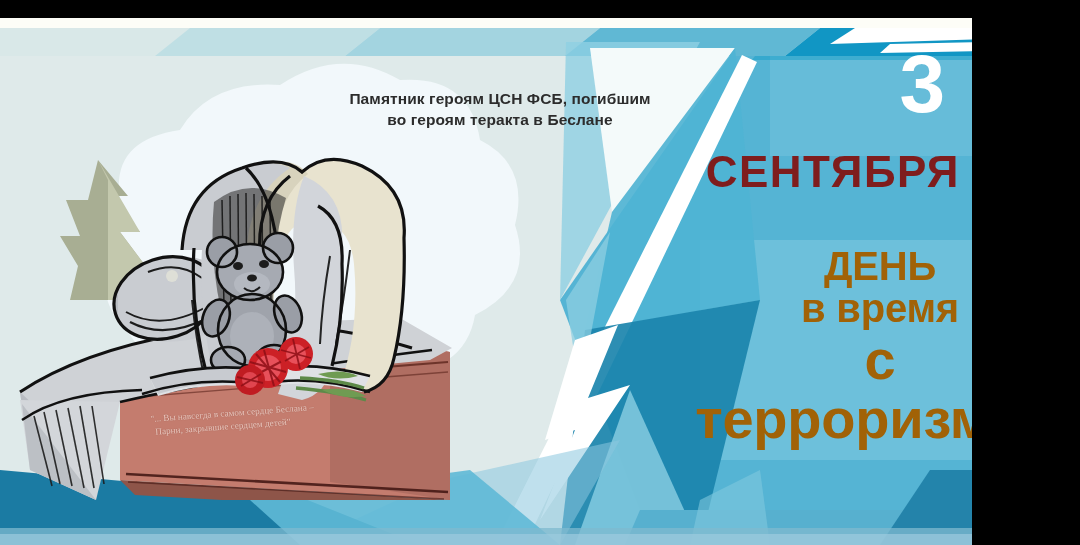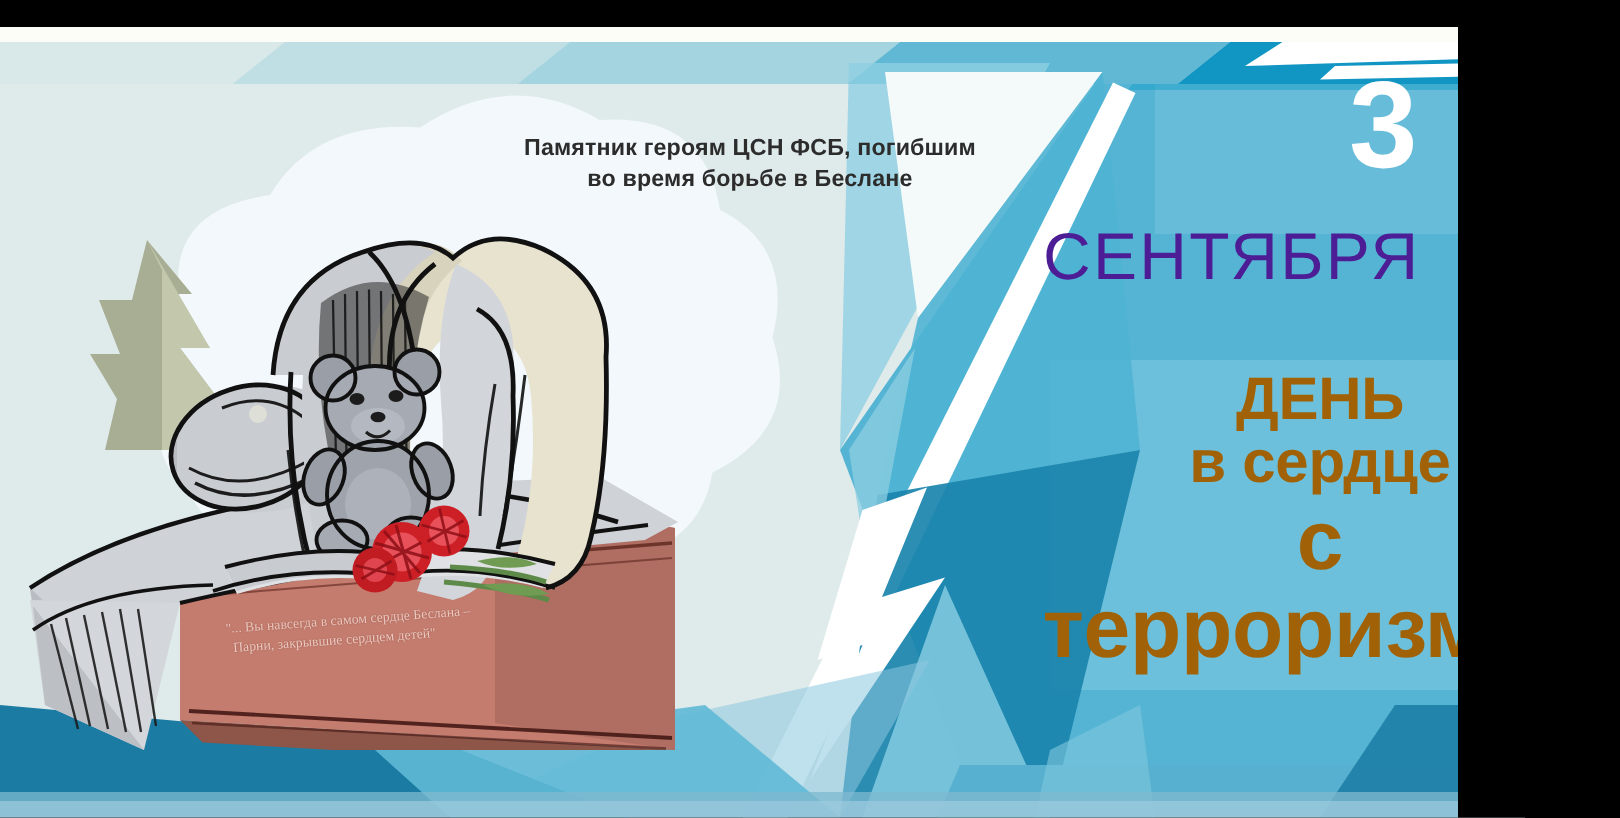--- a/index.html
+++ b/index.html
@@ -27,24 +27,24 @@
 
   
   #day{
     right:28px;top:46px;
     font-size:82px;line-height:.92;
     font-weight:700;
     color:#ffffff;
     letter-spacing:-1px;
   }
   #month{
-    right:25px;top:150px;
+    right:12px;top:150px;
     font-size:44px;line-height:1;
-    font-weight:400;
-    color:#4c1d95;
+    font-weight:700;
+    color:#7f1d1d;
     letter-spacing:1.5px;
   }
   
   #headline{
     left:690px;top:245px;width:380px;
     text-align:center;
     color:#a16207;
     font-weight:700;
     letter-spacing:-.2px;
   }
@@ -320,29 +320,29 @@
           </g>
         </g>
 
       </g>
 
     </g>
   </svg>
 
   <div class="txt" id="caption">
     <span class="l">Памятник героям ЦСН ФСБ, погибшим</span>
-    <span class="l">во время борьбе в Беслане</span>
+    <span class="l">во героям теракта в Беслане</span>
   </div>
 
   <div class="txt" id="day">3</div>
   <div class="txt" id="month">СЕНТЯБРЯ</div>
 
   <div class="txt" id="headline">
     <span class="h1">ДЕНЬ</span>
-    <span class="h3">в сердце</span>
+    <span class="h3">в время</span>
     <span class="h4">с терроризмом</span>
   </div>
 
   <div class="txt" id="inscription">
     <span class="l">"... Вы навсегда в самом сердце Беслана –</span>
     <span class="l l2">Парни, закрывшие сердцем детей"</span>
   </div>
 
 </div>
 

